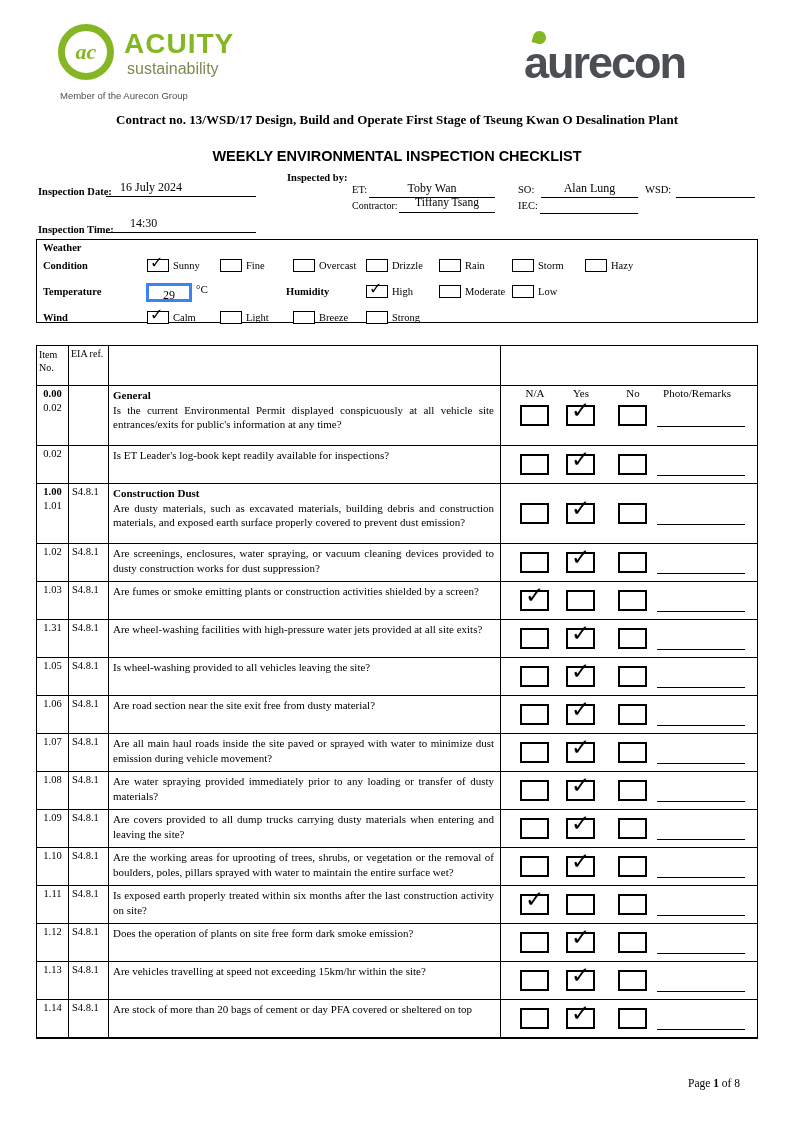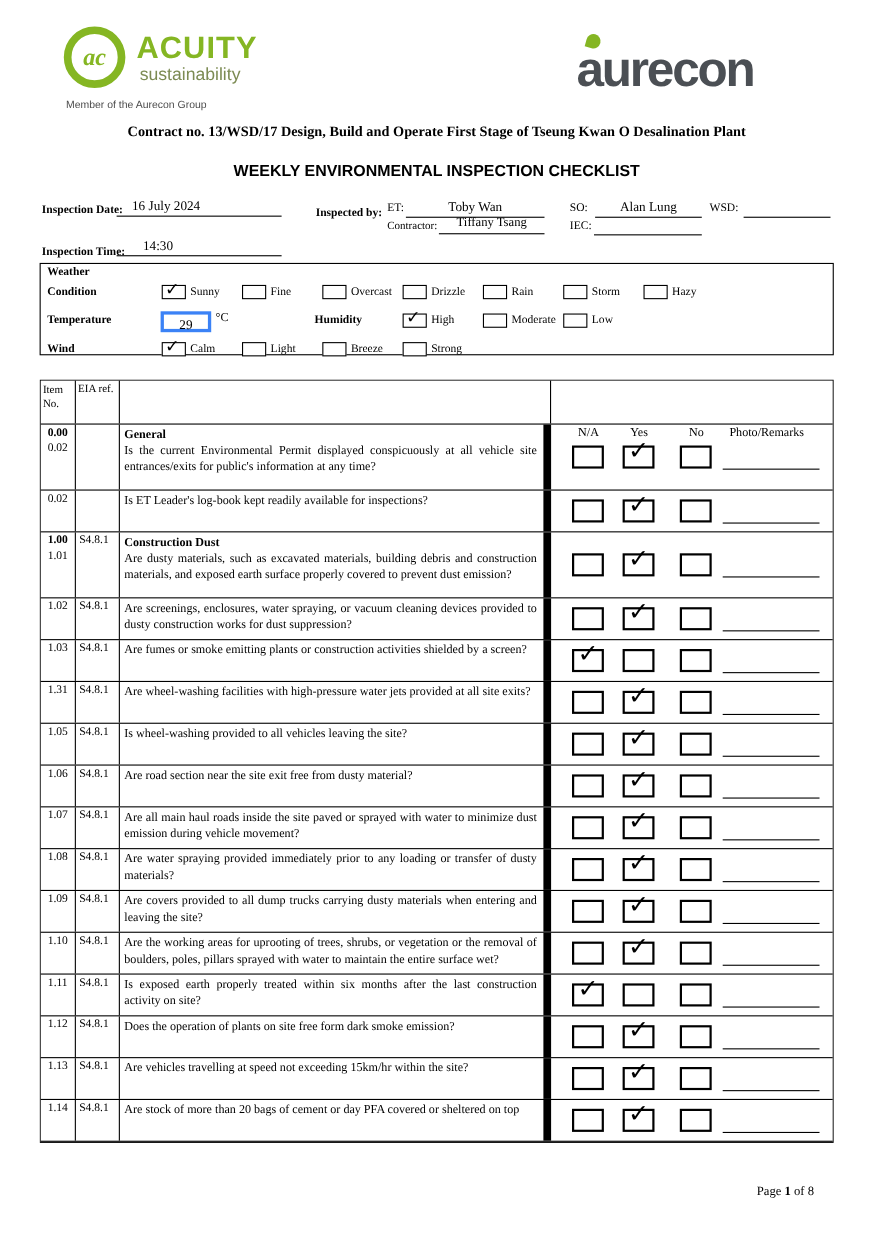--- a/index.html
+++ b/index.html
@@ -65,21 +65,21 @@
   .col-q { width:392px; border-right:1px solid #000; }
   .col-ans { flex:1; position:relative;margin-top:35px; }
   .hl { position:absolute; top:6px; transform:translateX(-50%); font-size:11px; white-space:nowrap; }
 
   .t-row { display:flex; min-height:38px; border-bottom:1px solid #000; }
   .t-row.tall { min-height:60px; }
   .c-item { width:32px; border-right:1px solid #000; padding:2px 0; font-size:10.5px; text-align:center; }
   .item-main.bold { font-weight:bold; }
   .item-sub { margin-top:3px; }
   .c-eia { width:40px; border-right:1px solid #000; padding:2px 1px 2px 3px; font-size:10.5px; }
-  .c-q { width:392px; border-right:7px solid #000000; padding:2px 6px 3px 4px; font-size:11px;
+  .c-q { width:392px; border-right:1px solid #000000; padding:2px 6px 3px 4px; font-size:11px;
          line-height:14.5px; text-align:justify; }
   .q-section { font-weight:bold; text-align:left; }
   .c-ans { flex:1; position:relative; }
   .box { position:absolute; top:50%; margin-top:-11px; width:29px; height:21px; border:2px solid #000; background:#fff; }
   .box-na { left:19px; } .box-yes { left:65px; } .box-no { left:117px; }
   .box .tick { display:none; position:absolute; left:3px; top:-10px; font-size:23px; font-weight:bold;
                font-family:"DejaVu Sans",sans-serif; }
   .box.checked .tick { display:block; }
   .remark-line { position:absolute; left:156px; width:88px; top:50%; margin-top:10px; height:0;
                  border-bottom:1px solid #000; }
@@ -104,21 +104,21 @@
     <span class="aurecon-mark"></span>
     <span class="aurecon-text">aurecon</span>
   </div>
 
   <div class="doc-title">Contract no. 13/WSD/17 Design, Build and Operate First Stage of Tseung Kwan O Desalination Plant</div>
   <div class="doc-subtitle">WEEKLY ENVIRONMENTAL INSPECTION CHECKLIST</div>
 
   <span class="m-label m-bold" style="left:38px; top:186px;">Inspection Date:</span>
   <span class="u-val u-left" style="left:106px; top:180px; width:150px;">16 July 2024</span>
 
-  <span class="m-label m-bold" style="left:287px; top:188px;">Inspected by:</span>
+  <span class="m-label m-bold" style="left:287px; top:172px;">Inspected by:</span>
 
   <span class="m-label" style="left:352px; top:184px;">ET:</span>
   <span class="u-val" style="left:369px; top:181px; width:126px;">Toby Wan</span>
 
   <span class="m-label" style="left:518px; top:184px;">SO:</span>
   <span class="u-val" style="left:541px; top:181px; width:97px;">Alan Lung</span>
 
   <span class="m-label" style="left:645px; top:184px;">WSD:</span>
   <span class="u-val" style="left:676px; top:181px; width:79px;"></span>
 

